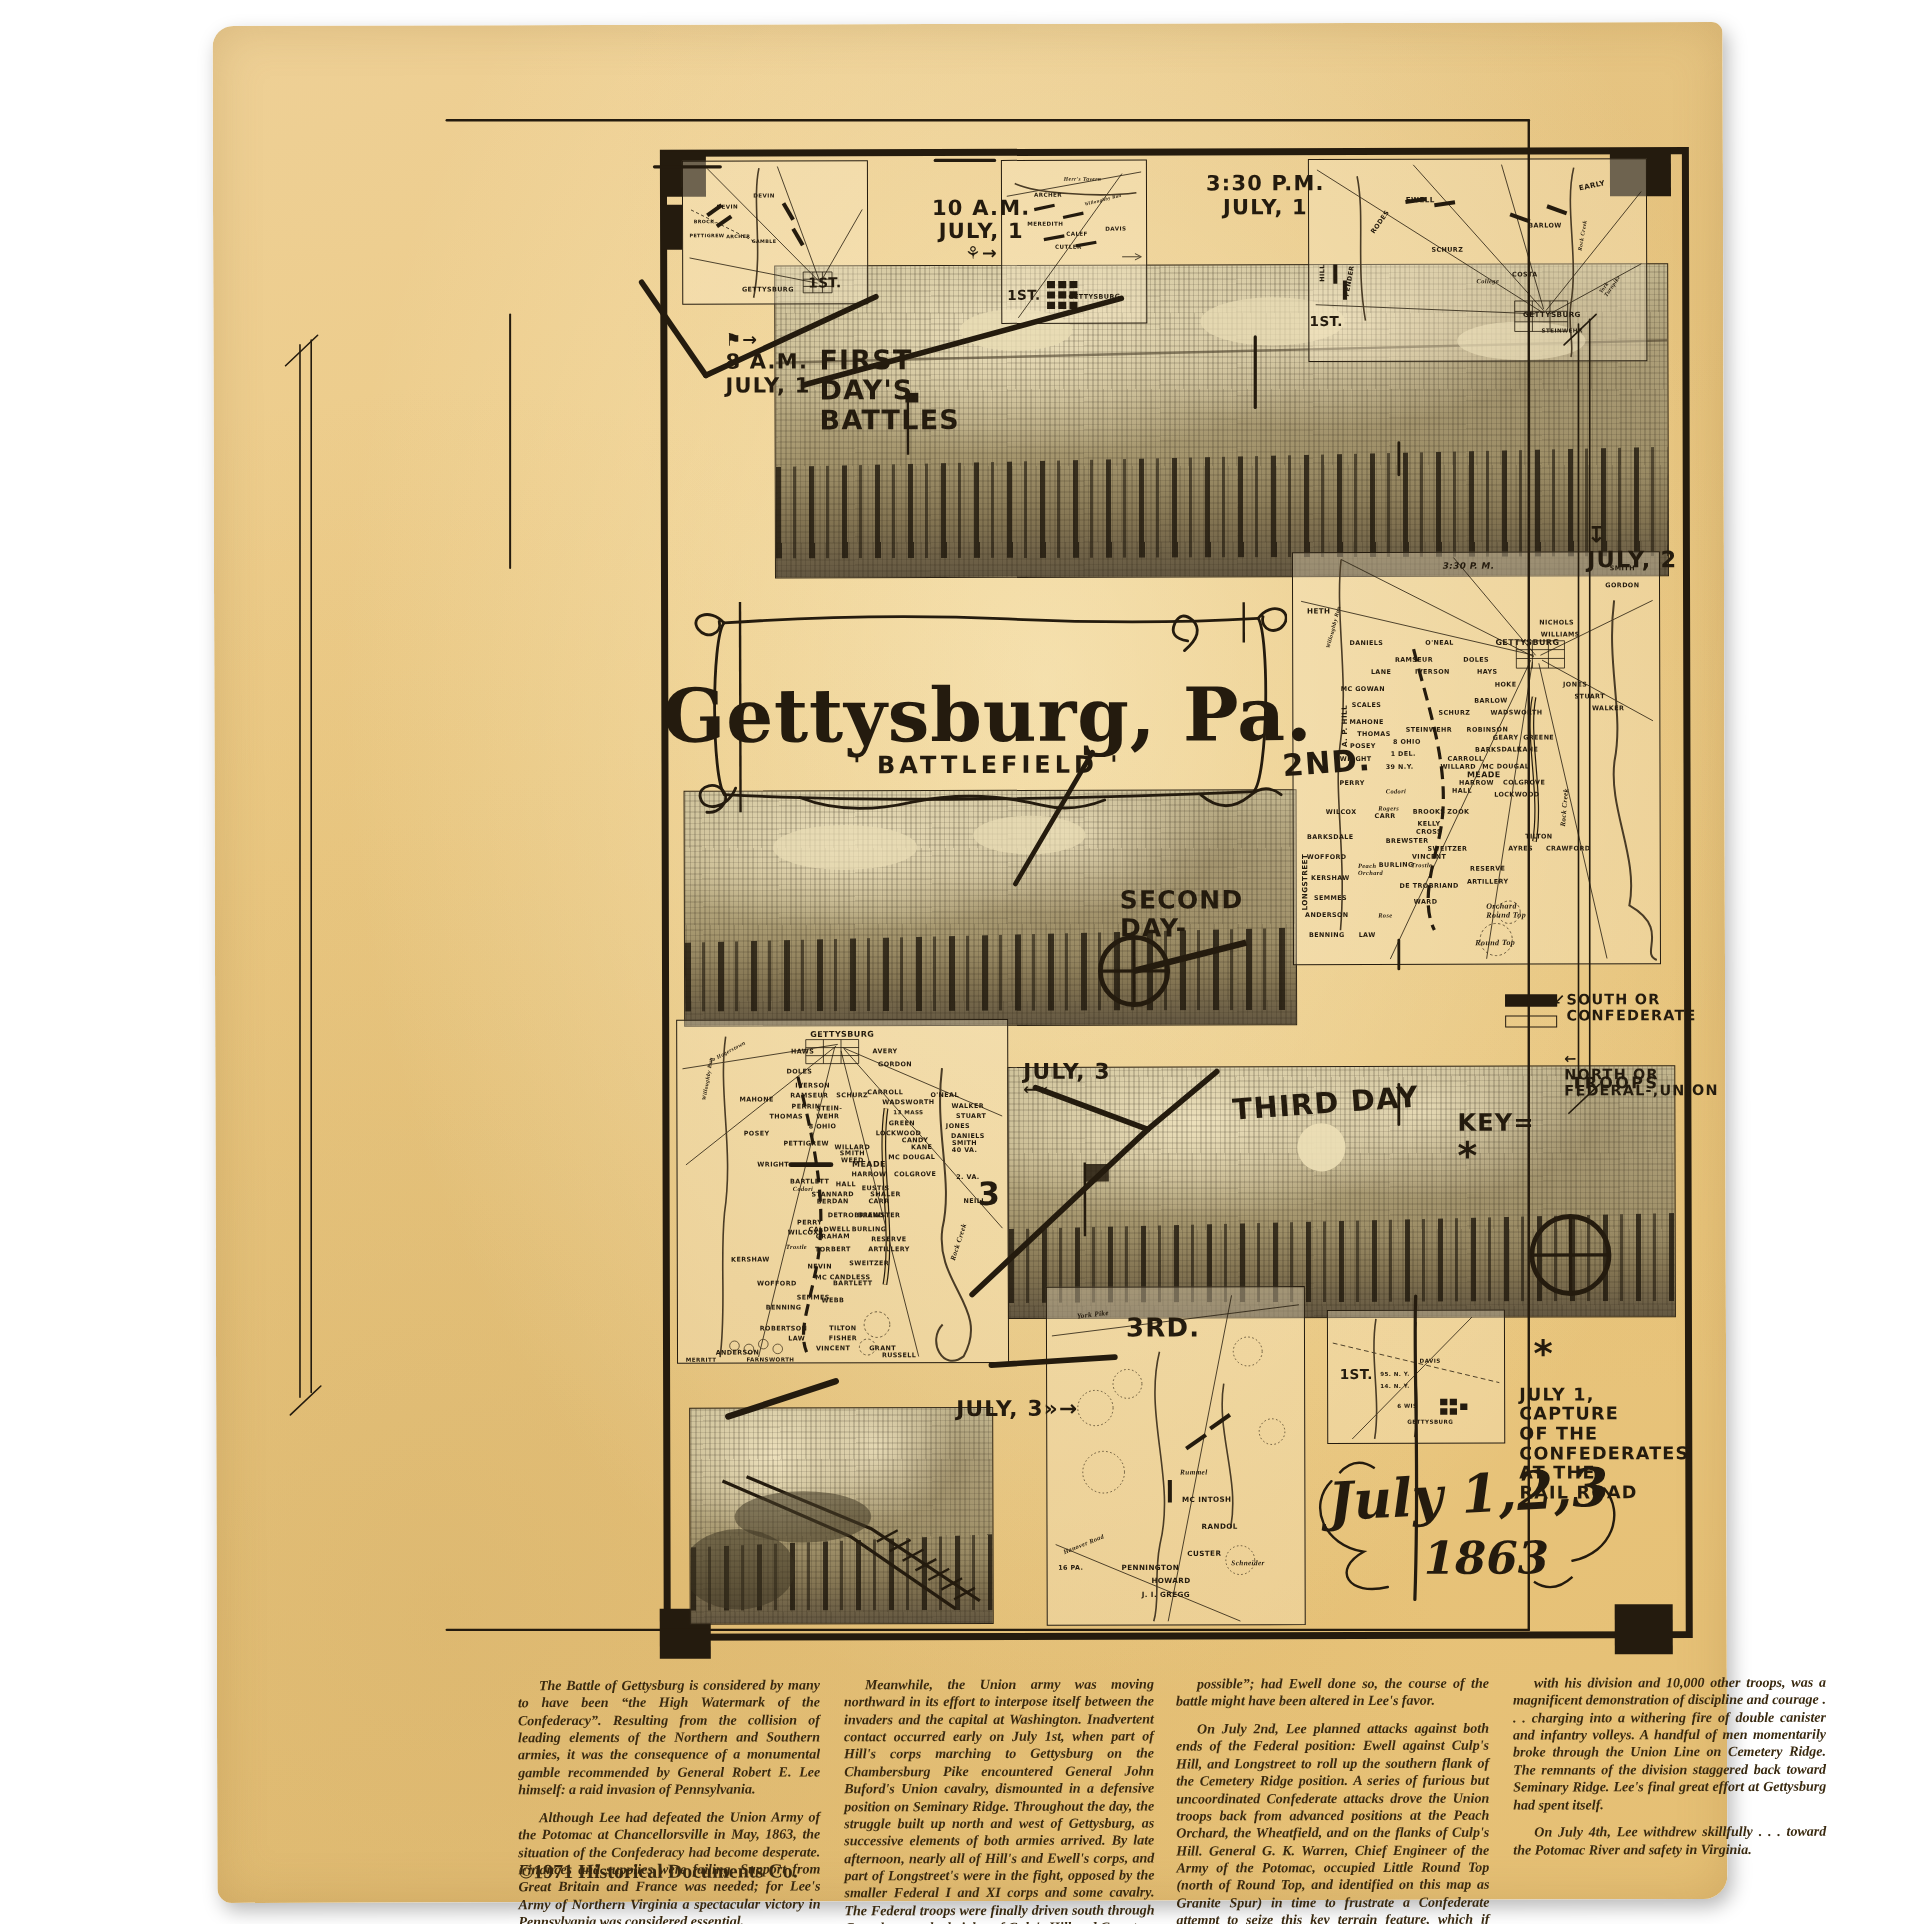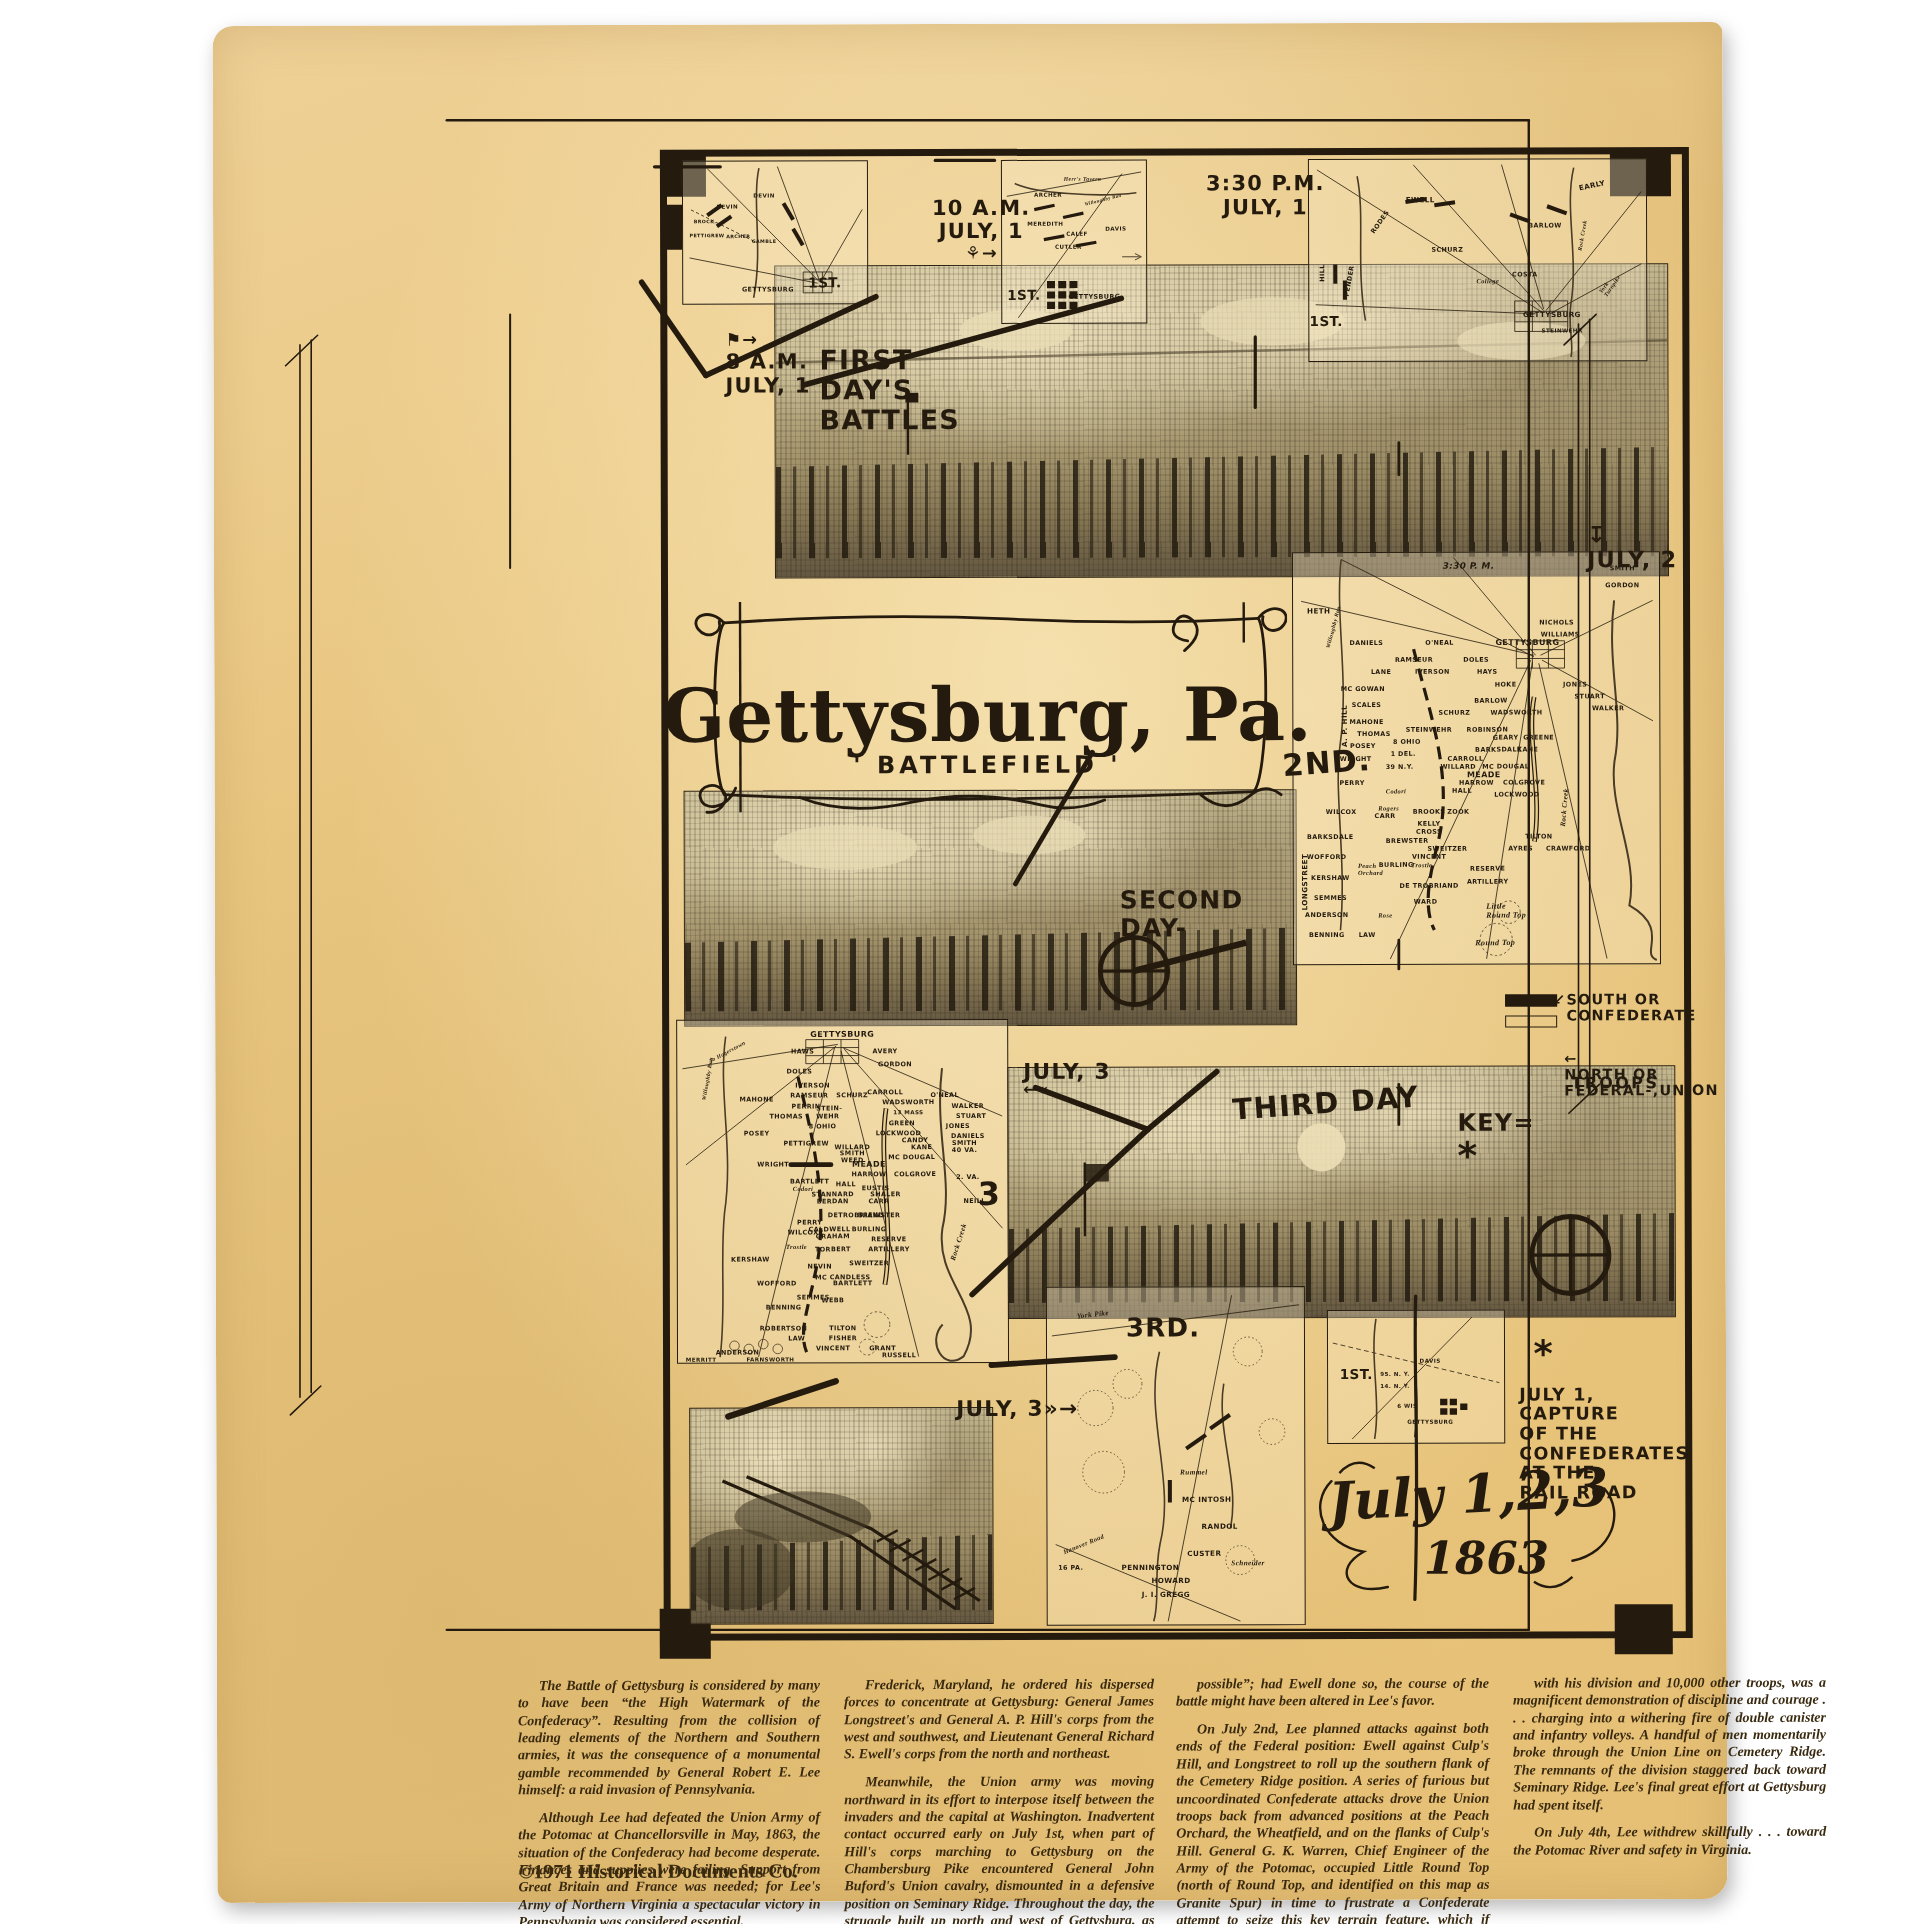--- a/index.html
+++ b/index.html
@@ -318,21 +318,21 @@
       <span class="ml it" style="left: 21%; top: 77%; white-space: pre-line; transform: translate(-50%, -50%) rotate(0deg);">Peach
 Orchard</span>
       <span class="ml" style="left: 53%; top: 77%; white-space: pre-line; transform: translate(-50%, -50%) rotate(0deg);">RESERVE</span>
       <span class="ml" style="left: 53%; top: 80%; white-space: pre-line; transform: translate(-50%, -50%) rotate(0deg);">ARTILLERY</span>
       <span class="ml" style="left: 10%; top: 79%; white-space: pre-line; transform: translate(-50%, -50%) rotate(0deg);">KERSHAW</span>
       <span class="ml" style="left: 37%; top: 81%; white-space: pre-line; transform: translate(-50%, -50%) rotate(0deg);">DE TROBRIAND</span>
       <span class="ml" style="left: 10%; top: 84%; white-space: pre-line; transform: translate(-50%, -50%) rotate(0deg);">SEMMES</span>
       <span class="ml" style="left: 36%; top: 85%; white-space: pre-line; transform: translate(-50%, -50%) rotate(0deg);">WARD</span>
       <span class="ml" style="left: 9%; top: 88%; white-space: pre-line; transform: translate(-50%, -50%) rotate(0deg);">ANDERSON</span>
       <span class="ml it" style="left: 25%; top: 88%; white-space: pre-line; transform: translate(-50%, -50%) rotate(0deg);">Rose</span>
-      <span class="ml it" style="left: 58%; top: 87%; white-space: pre-line; font-size: 8px; transform: translate(-50%, -50%) rotate(0deg);">Little
+      <span class="ml it" style="left: 58%; top: 87%; white-space: pre-line; font-size: 8px; transform: translate(-50%, -50%) rotate(0deg);">Orchard
 Round Top</span>
       <span class="ml" style="left: 9%; top: 93%; white-space: pre-line; transform: translate(-50%, -50%) rotate(0deg);">BENNING</span>
       <span class="ml" style="left: 20%; top: 93%; white-space: pre-line; transform: translate(-50%, -50%) rotate(0deg);">LAW</span>
       <span class="ml it" style="left: 55%; top: 95%; white-space: pre-line; font-size: 8px; transform: translate(-50%, -50%) rotate(0deg);">Round Top</span>
       <span class="ml" style="left: 3%; top: 80%; white-space: pre-line; font-size: 7.2px; transform: translate(-50%, -50%) rotate(-90deg);">LONGSTREET</span>
       <span class="ml" style="left: 14%; top: 42%; white-space: pre-line; font-size: 7.2px; transform: translate(-50%, -50%) rotate(-90deg);">A. P. HILL</span>
       <span class="ml it" style="left: 74%; top: 62%; white-space: pre-line; font-size: 7.2px; transform: translate(-50%, -50%) rotate(-85deg);">Rock Creek</span>
       <span class="ml it" style="left: 11%; top: 18%; white-space: pre-line; font-size: 5.6px; transform: translate(-50%, -50%) rotate(-75deg);">Willoughby Run</span>
     </div>
 
@@ -599,21 +599,20 @@
     </svg>
     <div class="scrolltxt abs" style="left:50%;top:14.4px;transform:translateX(-50%) rotate(-3deg);font-size:53px;font-style:italic;white-space:nowrap;">July 1,2,3</div>
     <div class="scrolltxt abs" style="left:56%;top:83px;transform:translateX(-50%);font-size:45px;font-style:italic;">1863</div>
   </div>
 
   <div class="col" style="left:301px;width:302px;">
       <p>The Battle of Gettysburg is considered by many to have been “the High Watermark of the Confederacy”.  Resulting from the collision of leading elements of the Northern and Southern armies, it was the consequence of a monumental gamble recommended by General Robert E. Lee himself: a raid invasion of Pennsylvania.</p>
       <p>Although Lee had defeated the Union Army of the Potomac at Chancellorsville in May, 1863, the situation of the Confederacy had become desperate.  Finances and supplies were failing.  Support from Great Britain and France was needed; for Lee's Army of Northern Virginia a spectacular victory in Pennsylvania was considered essential.</p>
     </div>
   <div class="col" style="left:627px;width:310px;">
-      <p>Frederick, Maryland, he ordered his dispersed forces to concentrate at Gettysburg: General James Longstreet's and General A. P. Hill's corps from the west and southwest, and Lieutenant General Richard S. Ewell's corps from the north and northeast.</p>
       <p>Meanwhile, the Union army was moving northward in its effort to interpose itself between the invaders and the capital at Washington.  Inadvertent contact occurred early on July 1st, when part of Hill's corps marching to Gettysburg on the Chambersburg Pike encountered General John Buford's Union cavalry, dismounted in a defensive position on Seminary Ridge.  Throughout the day, the struggle built up north and west of Gettysburg, as successive elements of both armies arrived.  By late afternoon, nearly all of Hill's and Ewell's corps, and part of Longstreet's were in the fight, opposed by the smaller Federal I and XI corps and some cavalry.  The Federal troops were finally driven south through Gettysburg to the heights of Culp's Hill and Cemetery Hill, where they determined to hold defensively until reinforcements arrived.  Lee ordered Ewell to take Cemetery Hill, the key to the position, that day “if</p>
     </div>
   <div class="col" style="left:959px;width:313px;">
       <p>possible”; had Ewell done so, the course of the battle might have been altered in Lee's favor.</p>
       <p>On July 2nd, Lee planned attacks against both ends of the Federal position: Ewell against Culp's Hill, and Longstreet to roll up the southern flank of the Cemetery Ridge position.  A series of furious but uncoordinated Confederate attacks drove the Union troops back from advanced positions at the Peach Orchard, the Wheatfield, and on the flanks of Culp's Hill.  General G. K. Warren, Chief Engineer of the Army of the Potomac, occupied Little Round Top (north of Round Top, and identified on this map as Granite Spur) in time to frustrate a Confederate attempt to seize this key terrain feature, which if successful, would have jeopardized the entire Union line.  The day ended with no real gain for Lee's army.</p>
     </div>
   <div class="col" style="left:1296px;width:313px;">
       <p>with his division and 10,000 other troops, was a magnificent demonstration of discipline and courage . . . charging into a withering fire of double canister and infantry volleys.  A handful of men momentarily broke through the Union Line on Cemetery Ridge.  The remnants of the division staggered back toward Seminary Ridge.  Lee's final great effort at Gettysburg had spent itself.</p>
       <p>On July 4th, Lee withdrew skillfully . . . toward the Potomac River and safety in Virginia.</p>
     </div>

